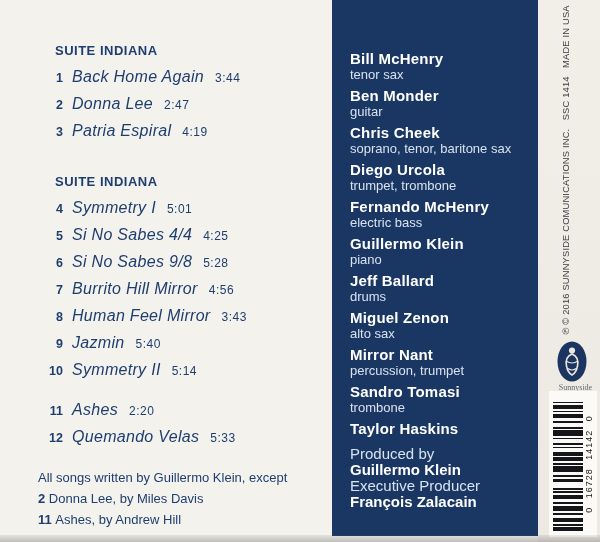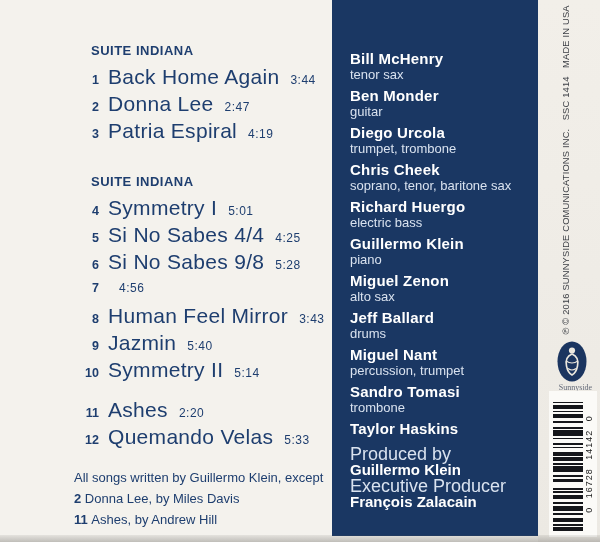--- a/index.html
+++ b/index.html
@@ -5,43 +5,43 @@
   :root{
     --paper:#f4f2ed; --navy:#1e3e6f; --panel-blue:#1a3763;
     --strip:#f0ede8; --name-white:#ffffff; --instrument:#d9e2ef;
   }
   html,body{margin:0;padding:0;background:#e9e7e2;}
   .stage{position:relative;width:600px;height:542px;overflow:hidden;
          background:var(--paper);font-family:"Liberation Sans",sans-serif;}
 
   
   .left-panel{position:absolute;left:0;top:0;width:360px;height:542px;
-              background:var(--paper);color:var(--navy);padding-left:36px;}
+              background:var(--paper);color:var(--navy);}
   .sections-wrap{padding:43px 0 0 36px;}
   .section-heading{margin-left:19px;font-size:13px;font-weight:700;
                    letter-spacing:.5px;line-height:16px;margin-bottom:4px;}
   .section.sec2{margin-top:30px;}
   .section.sec3{margin-top:13px;}
   .track-row{display:flex;align-items:baseline;height:27px;line-height:27px;}
   .track-num{width:27px;min-width:27px;text-align:right;font-weight:700;
              font-size:12.5px;padding-right:9px;}
-  .track-title{font-size:21px;letter-spacing:.3px;white-space:nowrap;}
+  .track-title{font-size:16px;letter-spacing:.3px;white-space:nowrap;font-style:italic;}
   .track-time{font-size:12px;margin-left:11px;letter-spacing:.5px;}
   .footer{margin:17px 0 0 38px;font-size:13px;line-height:21px;color:var(--navy);}
   .footer-line b{font-weight:700;}
 
   
   .blue-panel{position:absolute;left:332px;top:0;width:206px;height:536px;
               background:var(--panel-blue);color:var(--name-white);
               padding:50px 0 0 18px;box-sizing:border-box;}
   .musician{margin-bottom:4px;}
   .musician-name{font-size:15px;font-weight:700;line-height:17px;letter-spacing:.2px;}
   .musician-instrument{font-size:13px;line-height:16px;color:var(--instrument);}
   .production{margin-top:9px;line-height:16px;}
-  .prod-line{font-size:18px;color:var(--instrument);}
+  .prod-line{font-size:15px;color:var(--instrument);}
   .prod-line.bold{font-weight:700;font-size:15px;color:var(--name-white);}
 
   
   .strip{position:absolute;left:538px;top:0;width:62px;height:542px;
          background:linear-gradient(180deg,#f2efe9,#ece9e3);}
   .spine-text{position:absolute;left:-134px;top:166px;width:324px;height:13px;
               transform:rotate(-90deg);font-size:9.3px;line-height:13px;
               color:#3a3d43;letter-spacing:.2px;white-space:pre;text-align:center;
               font-family:"Liberation Sans","DejaVu Sans",sans-serif;}
   .label-logo{position:absolute;left:19px;top:341px;width:30px;height:41px;}
@@ -97,20 +97,21 @@
             <span class="track-title">Si No Sabes 4/4</span>
             <span class="track-time">4:25</span>
           </div>
           <div class="track-row">
             <span class="track-num">6</span>
             <span class="track-title">Si No Sabes 9/8</span>
             <span class="track-time">5:28</span>
           </div>
           <div class="track-row">
             <span class="track-num">7</span>
+            <span class="track-title">Burrito Hill Mirror</span>
             <span class="track-time">4:56</span>
           </div>
           <div class="track-row">
             <span class="track-num">8</span>
             <span class="track-title">Human Feel Mirror</span>
             <span class="track-time">3:43</span>
           </div>
           <div class="track-row">
             <span class="track-num">9</span>
             <span class="track-title">Jazmin</span>
@@ -146,45 +147,45 @@
     <div>
         <div class="musician">
           <div class="musician-name">Bill McHenry</div>
           <div class="musician-instrument">tenor sax</div>
         </div>
         <div class="musician">
           <div class="musician-name">Ben Monder</div>
           <div class="musician-instrument">guitar</div>
         </div>
         <div class="musician">
+          <div class="musician-name">Chris Cheek</div>
+          <div class="musician-instrument">soprano, tenor, baritone sax</div>
+        </div>
+        <div class="musician">
           <div class="musician-name">Diego Urcola</div>
           <div class="musician-instrument">trumpet, trombone</div>
         </div>
         <div class="musician">
-          <div class="musician-name">Chris Cheek</div>
-          <div class="musician-instrument">soprano, tenor, baritone sax</div>
-        </div>
-        <div class="musician">
-          <div class="musician-name">Richard Huergo</div>
+          <div class="musician-name">Fernando McHenry</div>
           <div class="musician-instrument">electric bass</div>
         </div>
         <div class="musician">
           <div class="musician-name">Guillermo Klein</div>
           <div class="musician-instrument">piano</div>
         </div>
         <div class="musician">
+          <div class="musician-name">Jeff Ballard</div>
+          <div class="musician-instrument">drums</div>
+        </div>
+        <div class="musician">
           <div class="musician-name">Miguel Zenon</div>
           <div class="musician-instrument">alto sax</div>
         </div>
         <div class="musician">
-          <div class="musician-name">Jeff Ballard</div>
-          <div class="musician-instrument">drums</div>
-        </div>
-        <div class="musician">
-          <div class="musician-name">Miguel Nant</div>
+          <div class="musician-name">Mirror Nant</div>
           <div class="musician-instrument">percussion, trumpet</div>
         </div>
         <div class="musician">
           <div class="musician-name">Sandro Tomasi</div>
           <div class="musician-instrument">trombone</div>
         </div>
         <div class="musician">
           <div class="musician-name">Taylor Haskins</div>
         </div>
       </div>

